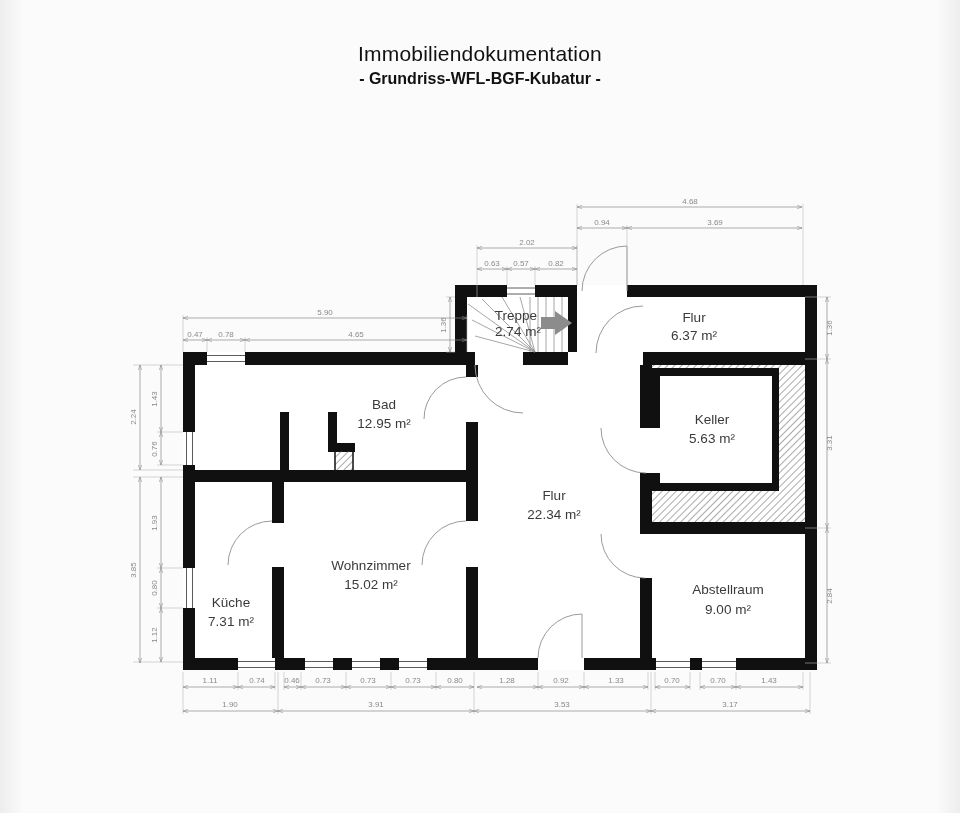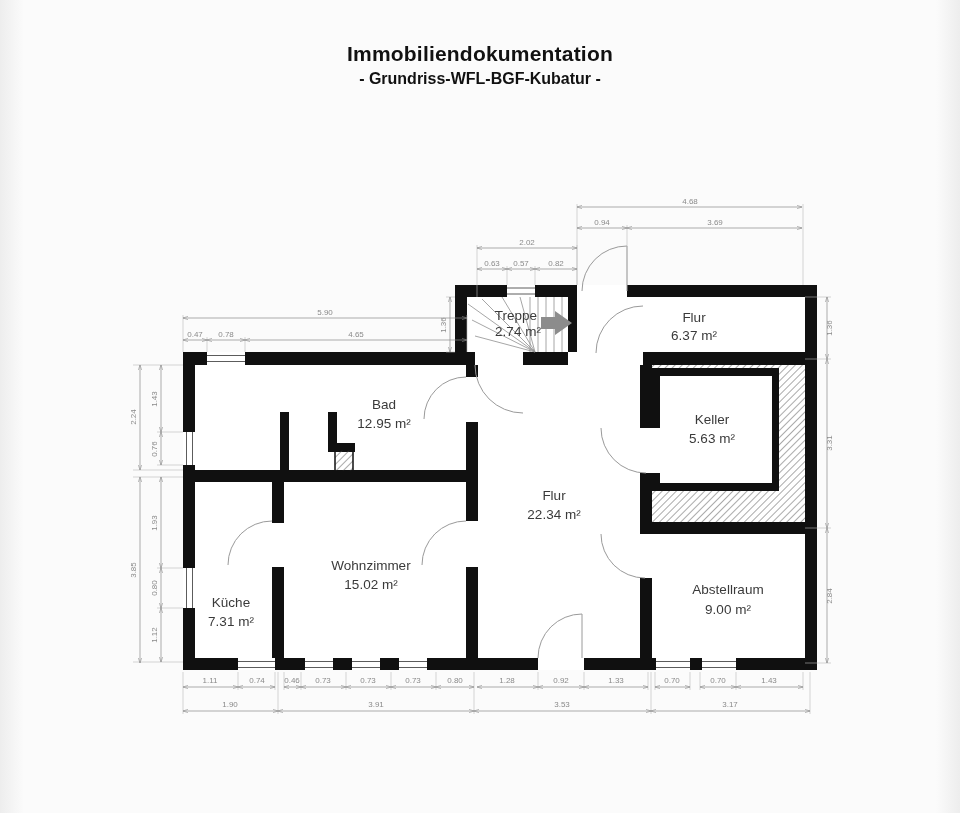--- a/index.html
+++ b/index.html
@@ -4,21 +4,21 @@
 <style>
   html,body{margin:0;padding:0;}
   .page{
     position:relative;
     width:960px;height:813px;
     background:linear-gradient(90deg,#ededed 0,#fbfbfb 2.5%,#fbfbfb 97.5%,#ededed 100%);
     font-family:"Liberation Sans",sans-serif;
     overflow:hidden;
   }
   .header{position:absolute;top:42px;left:0;width:100%;text-align:center;color:#111;}
-  .title{font-size:21px;font-weight:bold;letter-spacing:.2px;}
+  .title{font-size:21px;font-weight:normal;letter-spacing:.2px;}
   .subtitle{font-size:16px;font-weight:bold;margin-top:4px;text-align:center;}
   .plan-title{position:absolute;top:136px;left:0;width:100%;text-align:center;
     font-size:16px;color:#181818;}
   svg{position:absolute;top:0;left:0;}
   .wall{fill:#101010;}
   .cut{fill:#ffffff;}
   .winframe{stroke:#4a4a4a;stroke-width:0.9;fill:none;}
   .arc{stroke:#9a9a9a;stroke-width:1;fill:none;}
   .stair{stroke:#8f8f8f;stroke-width:0.8;fill:none;}
   .guide{stroke:#b8b8b8;stroke-width:0.6;fill:none;}

